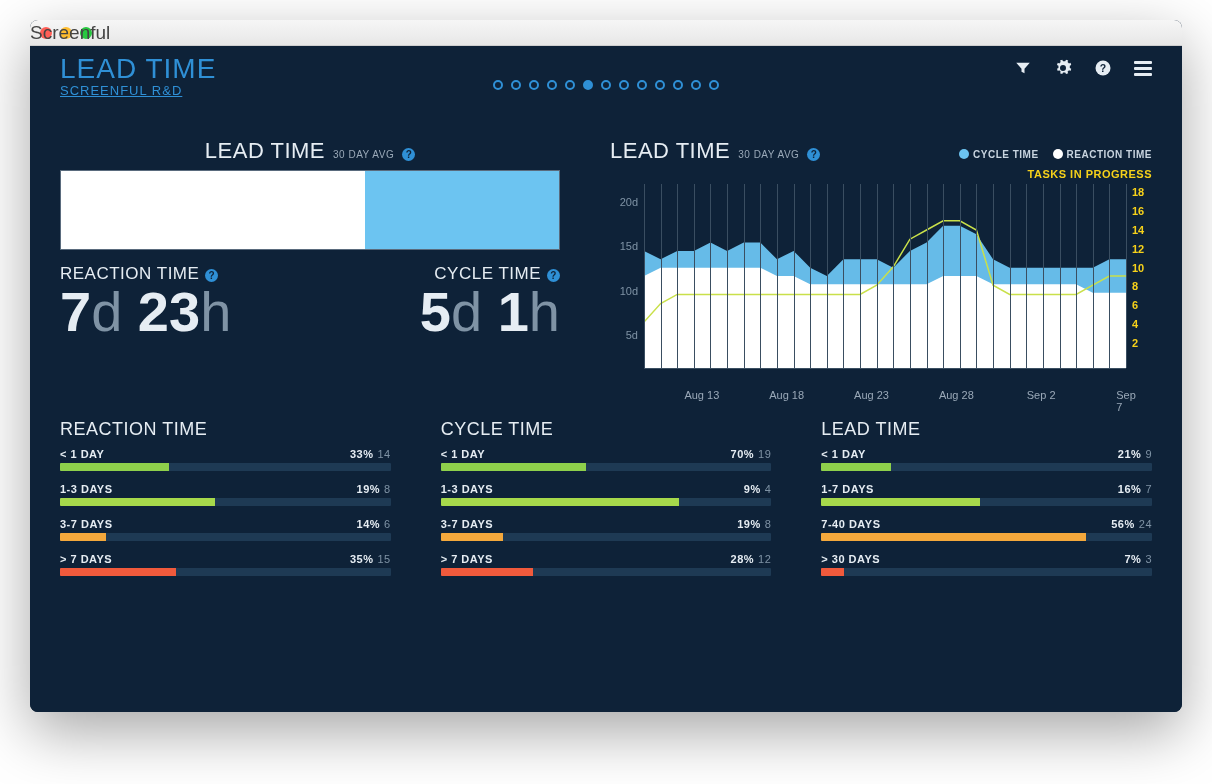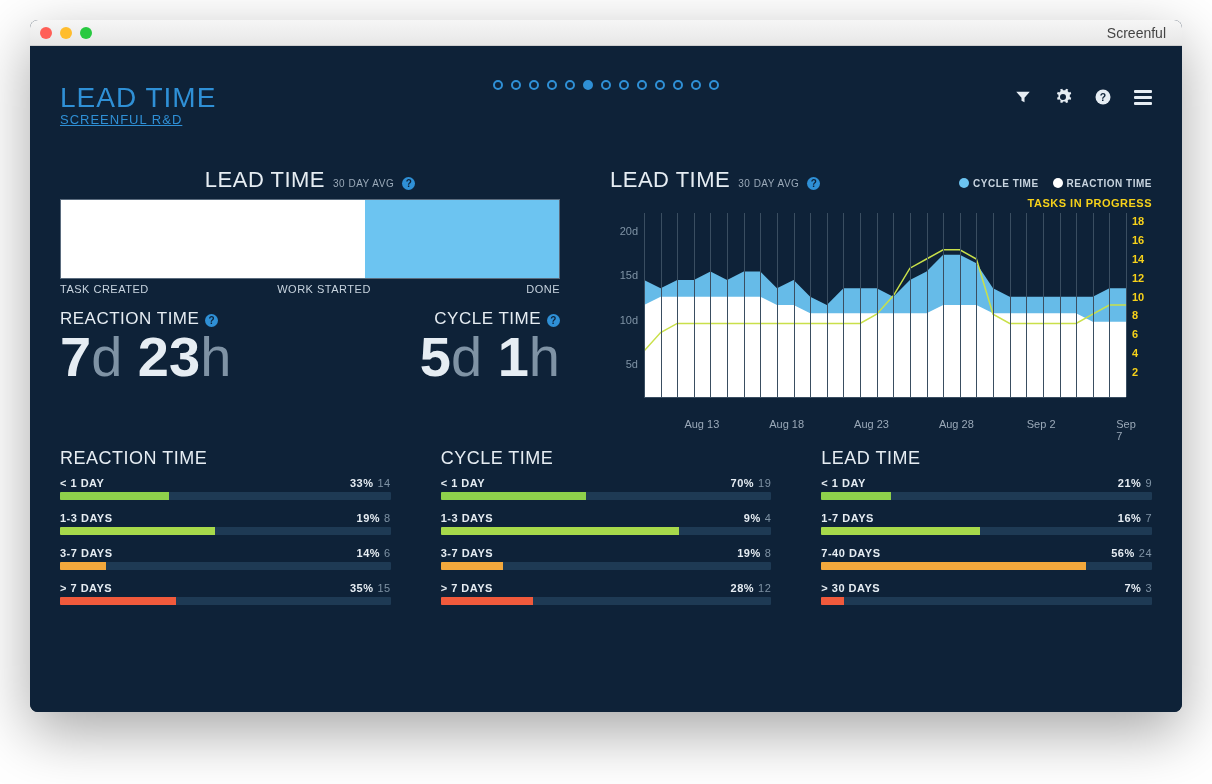--- a/index.html
+++ b/index.html
@@ -35,30 +35,30 @@
   .traffic-lights span {
     width: 12px; height: 12px; border-radius: 50%;
     display: inline-block;
   }
   .tl-close { background: #ff5f57; }
   .tl-min   { background: #ffbd2e; }
   .tl-max   { background: #28c940; }
   .titlebar-title {
     position: absolute;
     left: 0; right: 16px;
-    text-align: right;
-    font-size: 14px;
+    text-align: left;
+    font-size: 19px;
     color: #444;
   }
 
   .app {
     background: #0e2238;
     color: #e6edf3;
     height: 666px;
-    padding: 36px 30px 30px 30px;
+    padding: 7px 30px 30px 30px;
     position: relative;
   }
 
   
   .header {
     display: flex;
     align-items: flex-start;
     justify-content: space-between;
   }
   .header-left .title {
@@ -338,25 +338,20 @@
 
       <div class="col-left">
         <div class="metric-title-row">
           <span class="metric-title">LEAD TIME</span>
           <span class="metric-sub">30 DAY AVG</span>
           <span class="help-dot">?</span>
         </div>
         <div class="lead-bar">
           <div class="reaction" id="lead-bar-reaction" style="flex: 0.61 1 0%;"></div>
           <div class="cycle" id="lead-bar-cycle" style="flex: 0.39 1 0%;"></div>
-        </div>
-        <div class="bar-labels">
-          <span class="l">TASK CREATED</span>
-          <span class="m">WORK STARTED</span>
-          <span class="r">DONE</span>
         </div>
         <div class="sub-metrics">
           <div class="sub-metric">
             <div class="label-row">
               <span>REACTION TIME</span>
               <span class="help-dot">?</span>
             </div>
             <div class="val">
               <span>7</span><span class="unit">d </span><span>23</span><span class="unit">h</span>
             </div>

